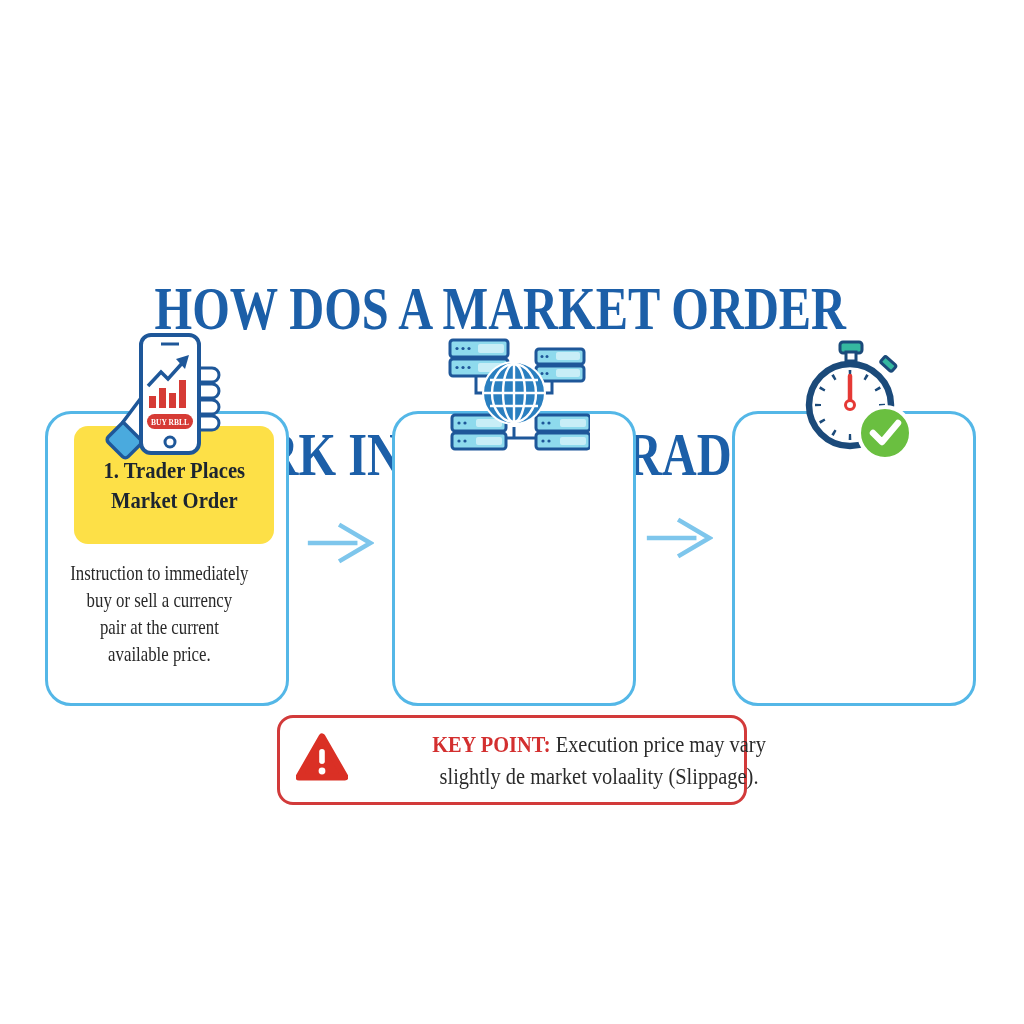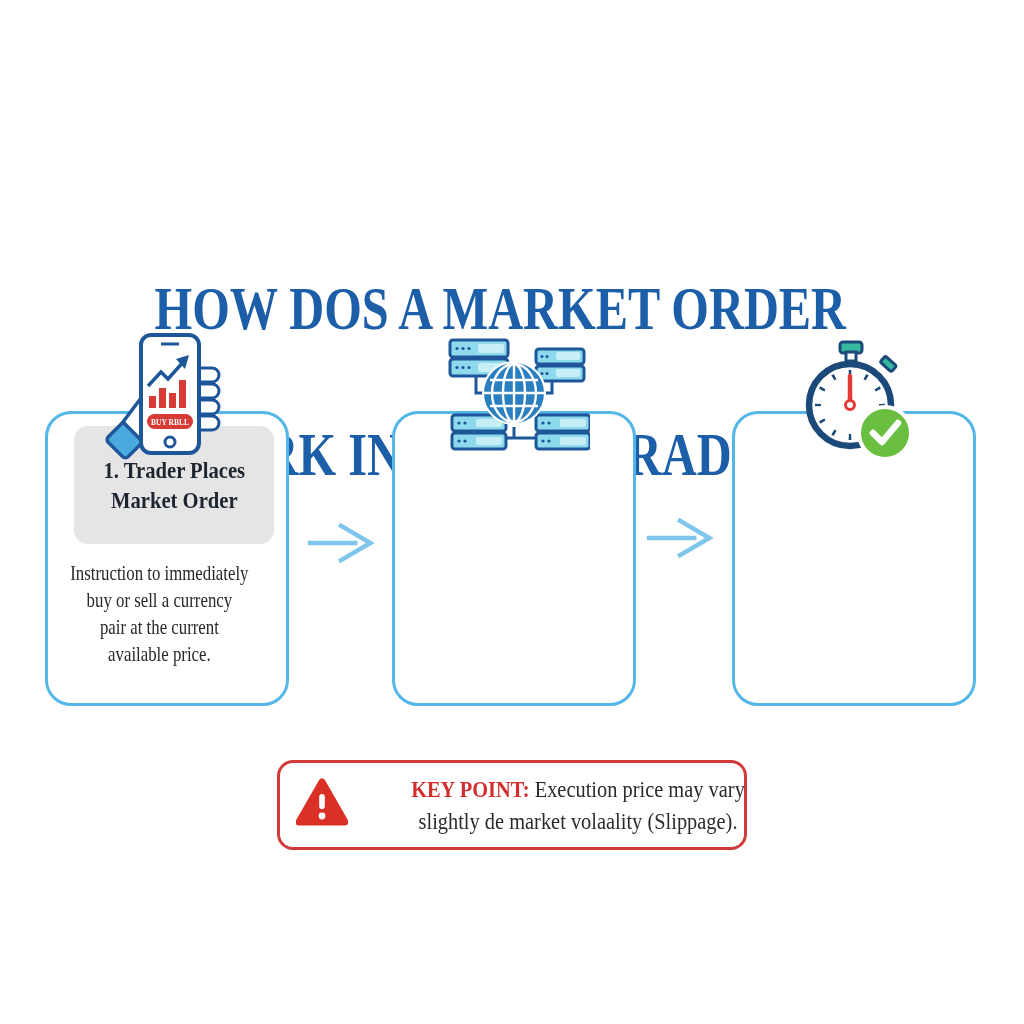--- a/index.html
+++ b/index.html
@@ -20,21 +20,21 @@
     background:#ffffff;border:3px solid #54b7e7;border-radius:26px;
     box-sizing:border-box;
     padding-left:20px;
   }
   .card-icon{position:absolute;left:50%;z-index:3;}
   .icon-phone{top:-84px;transform:translateX(-50%);}
   .icon-network{top:-79px;transform:translateX(-50%);}
   .icon-stopwatch{top:-74px;transform:translateX(-50%);}
   .card-header{
     position:absolute;left:26px;right:12px;top:12px;height:118px;
-    background:#e5e5e5;border-radius:14px;
+    background:#fde047;border-radius:14px;
     display:flex;align-items:center;justify-content:center;z-index:1;
   }
   .h-text{
     display:inline-block;transform:scaleX(0.86);transform-origin:center;
     white-space:pre-line;text-align:center;
     font-weight:bold;font-size:24px;line-height:30px;color:#1c2530;
   }
   .card-body{
     position:absolute;left:0;right:0;top:146px;
     display:flex;justify-content:flex-start;
@@ -43,23 +43,23 @@
     display:inline-block;transform:scaleX(0.80);transform-origin:center;
     white-space:pre-line;text-align:center;
     font-size:21px;line-height:27px;color:#282828;
   }
   
   .arrow{position:absolute;width:68px;height:46px;}
   .arrow-1{left:306px;top:520px;}
   .arrow-2{left:645px;top:515px;}
   
   .keypoint{
-    position:absolute;left:277px;top:760px;width:470px;height:90px;
+    position:absolute;left:277px;top:715px;width:470px;height:90px;
     border:3px solid #d23a3a;border-radius:16px;background:#ffffff;
-    box-sizing:border-box;display:flex;align-items:center;
+    box-sizing:border-box;display:flex;align-items:center;gap:21px;
   }
   .kp-icon{flex:0 0 auto;margin-left:16px;}
   .kp-textwrap{flex:1 1 auto;display:flex;justify-content:center;}
   .kp-text{
     display:inline-block;width:460px;transform:scaleX(0.85);transform-origin:center;
     text-align:center;font-size:24px;line-height:32px;color:#2b2b2b;
   }
   .kp-label{font-weight:bold;color:#d32f2f;}
 </style>
 </head>

